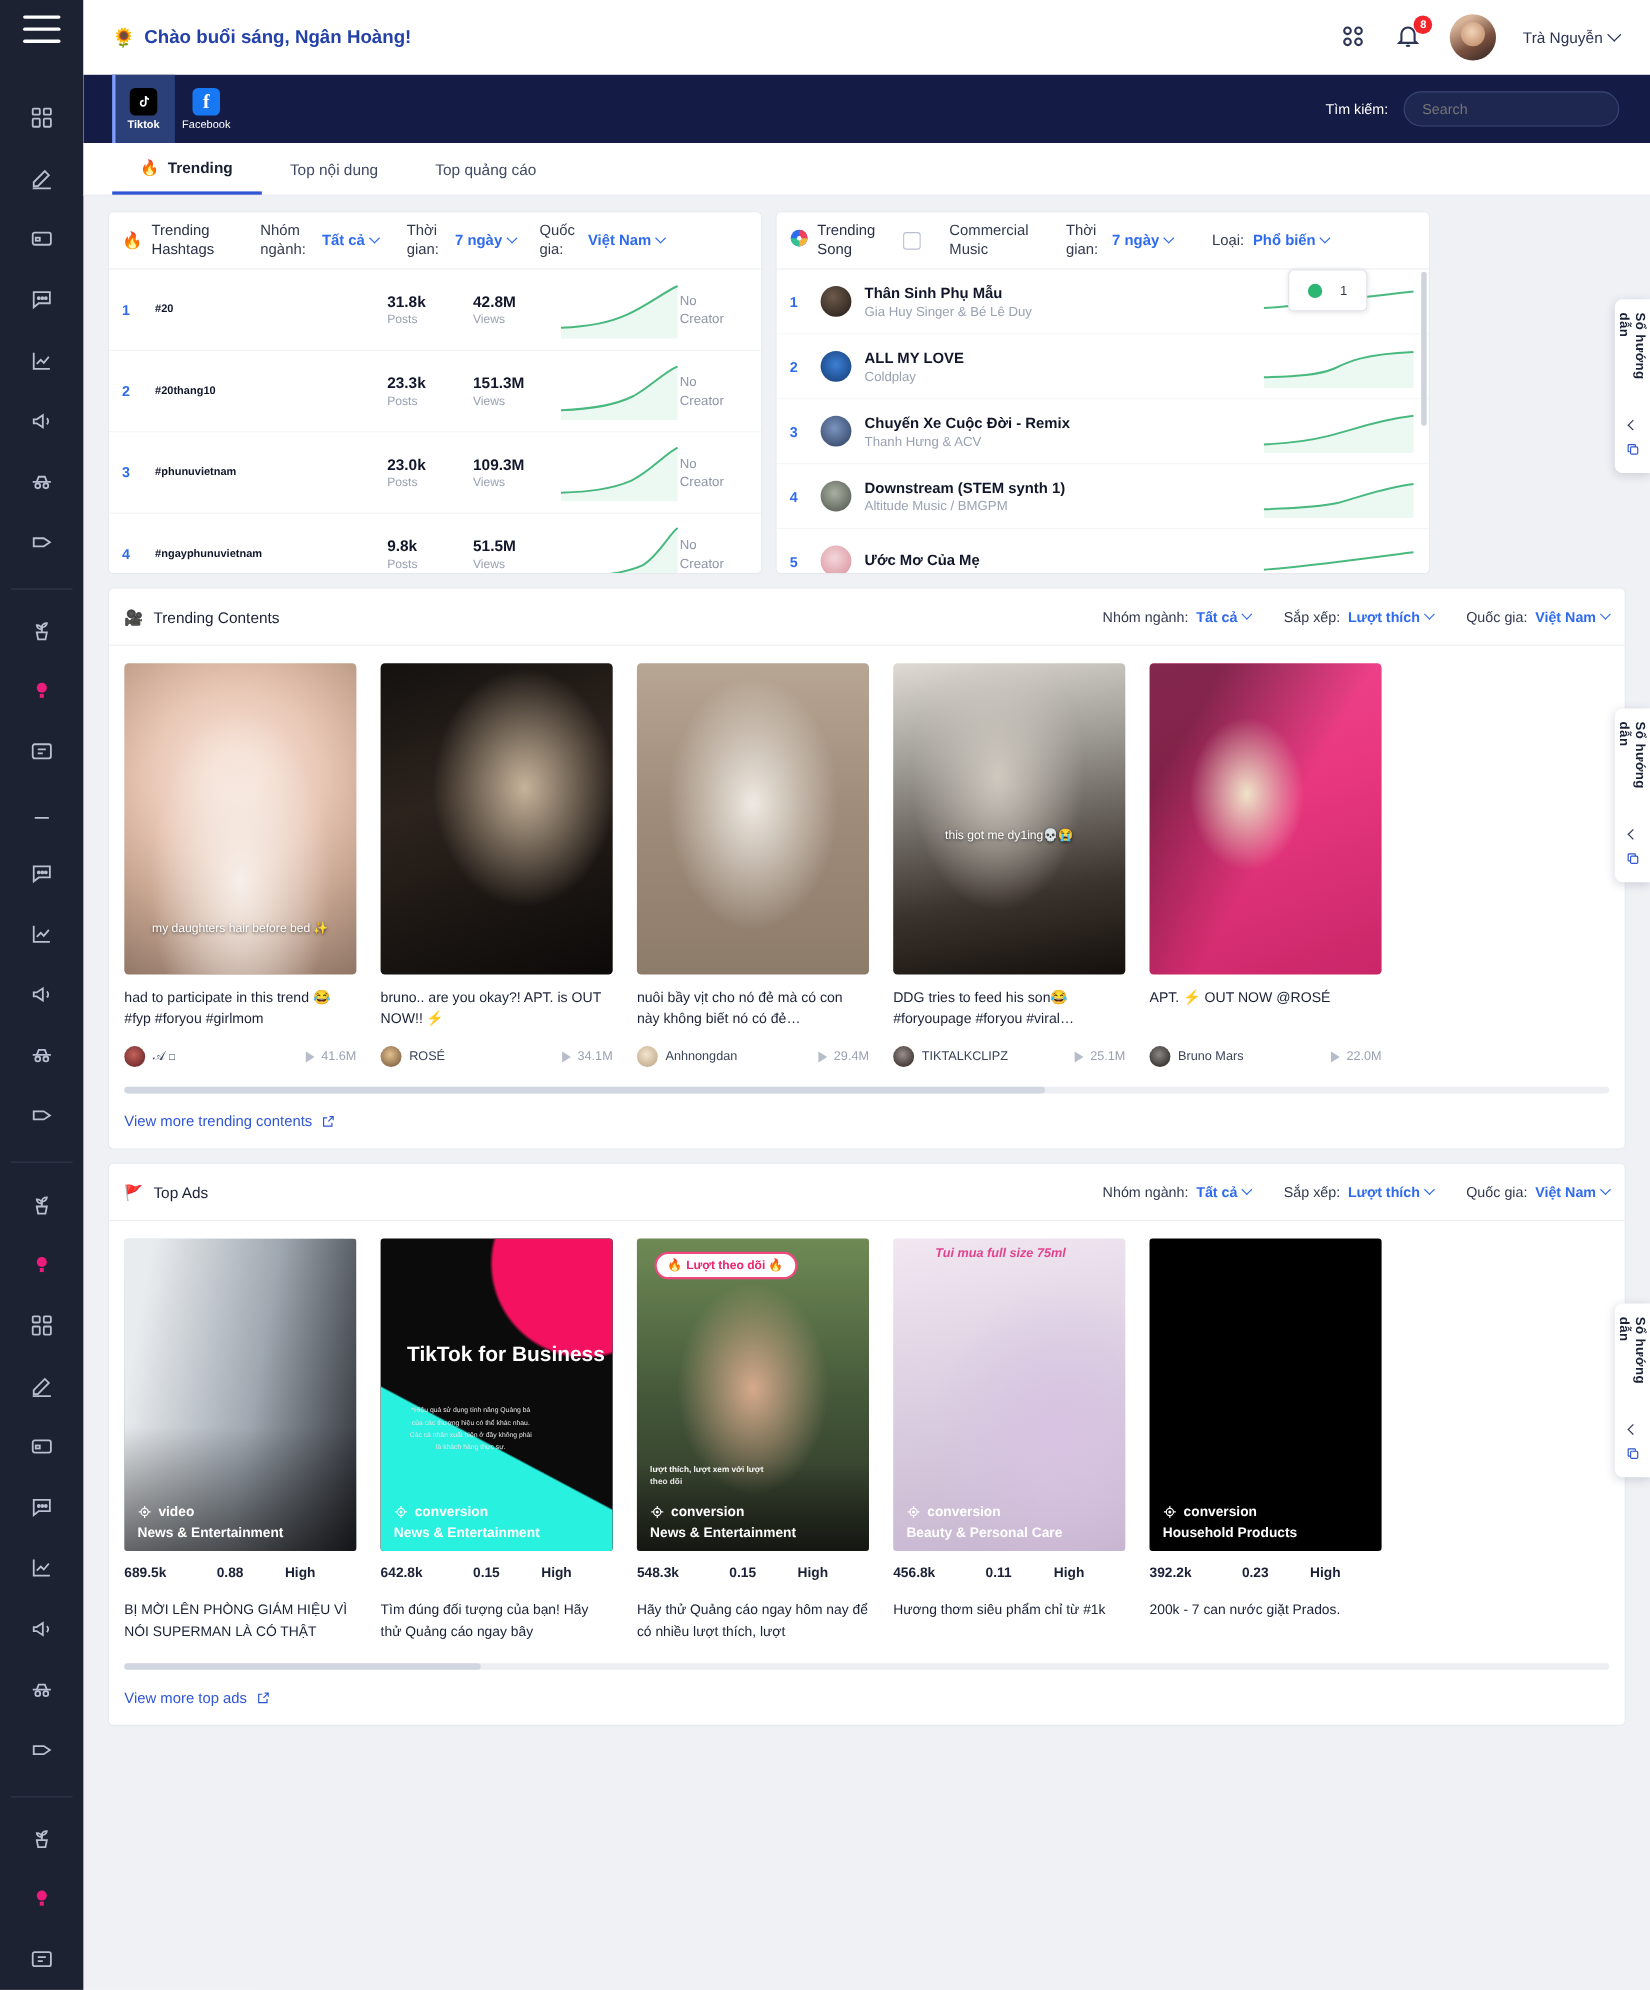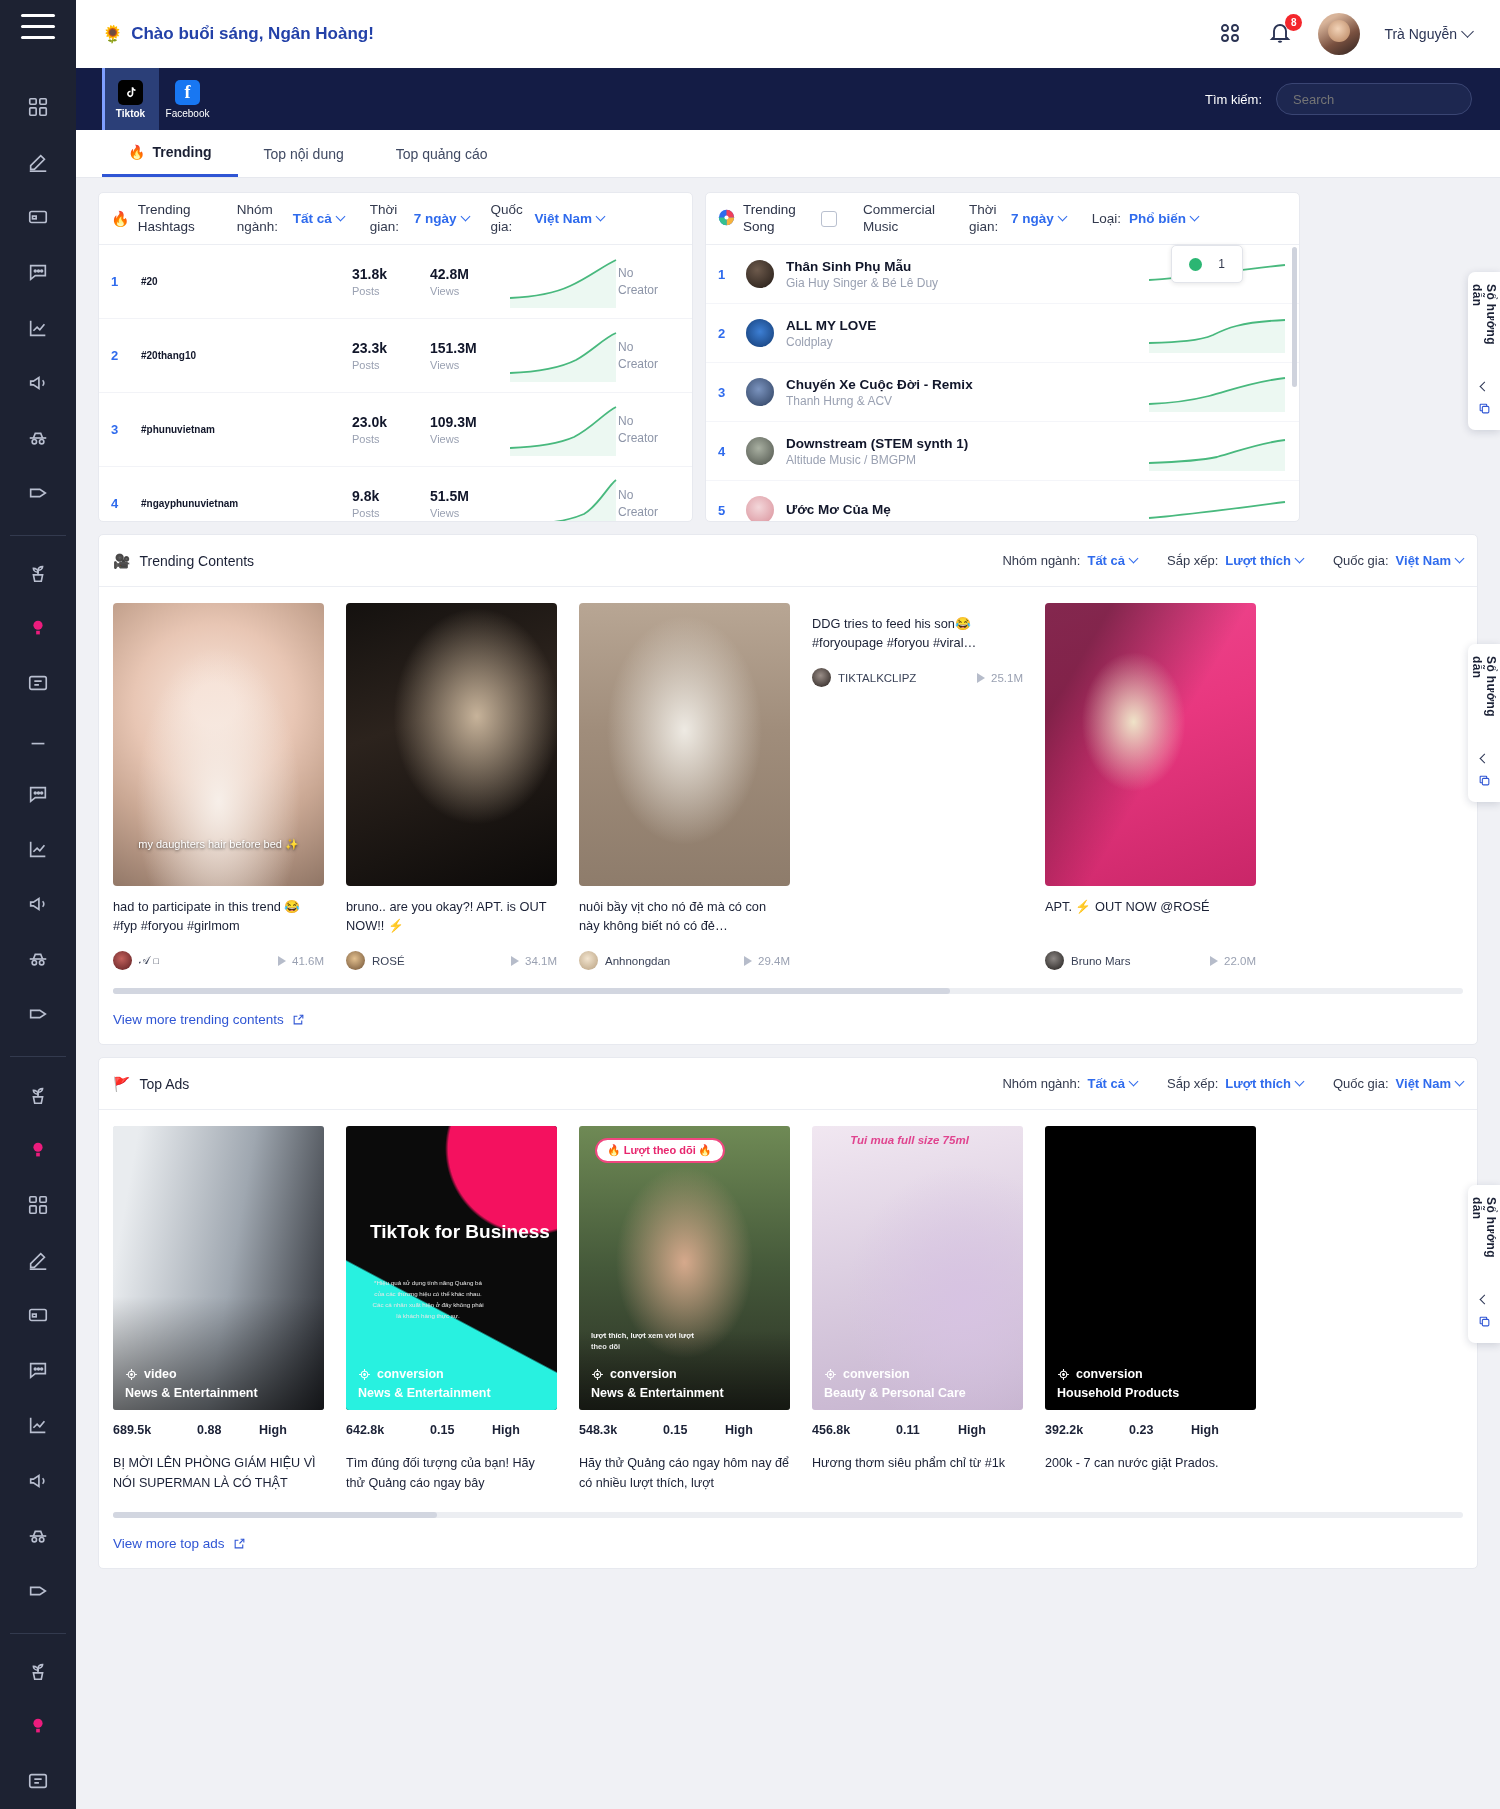--- a/index.html
+++ b/index.html
@@ -596,21 +596,21 @@
             <div>Music</div>
           </div>
           <div class="twoline lbl-g" style="width:42px;margin-left:14px">
             <div>Thời</div>
             <div>gian:</div>
           </div>
           <div class="flt">
             <span>7 ngày</span>
               <i class="cv"></i>
           </div>
-          <div class="lbl-g" style="margin-left:26px">Loại:</div>
+          <div class="lbl-g" style="margin-left:36px">Loại:</div>
           <div class="flt" style="margin-left:8px">
             <span>Phổ biến</span>
               <i class="cv"></i>
           </div>
         </div>
 
         <div class="srow">
           <div class="srank">1</div>
           <div class="sthumb" style="background:radial-gradient(circle at 40% 35%,#6d5a4c,#221a15)"></div>
           <div class="sinfo">
@@ -756,20 +756,24 @@
             <span class="av" style="background:radial-gradient(circle at 45% 40%,#f2e4cf,#b79f7e)"></span>
             <span class="nm">Anhnongdan</span>
             <span class="pl">
                 <i class="tri"></i>
                 <span>29.4M</span>
               </span>
           </div>
         </div>
 
         <div class="tile">
+          <div class="thumb" style="background:linear-gradient(170deg,#dfdbd4 0%,#9f9b95 30%,#3b332d 72%,#15100d 100%)">
+            <div class="im" style="background:radial-gradient(ellipse at 45% 36%,#cfc9c0 0%,rgba(40,34,30,0) 48%)"></div>
+            <div class="ov-txt" style="bottom:120px">this got me dy1ing💀😭</div>
+          </div>
           <div class="cap">DDG tries to feed his son😂 #foryoupage #foryou #viral…</div>
           <div class="meta">
             <span class="av" style="background:radial-gradient(circle at 45% 40%,#9a8e88,#241d1a)"></span>
             <span class="nm">TIKTALKCLIPZ</span>
             <span class="pl">
                 <i class="tri"></i>
                 <span>25.1M</span>
               </span>
           </div>
         </div>

